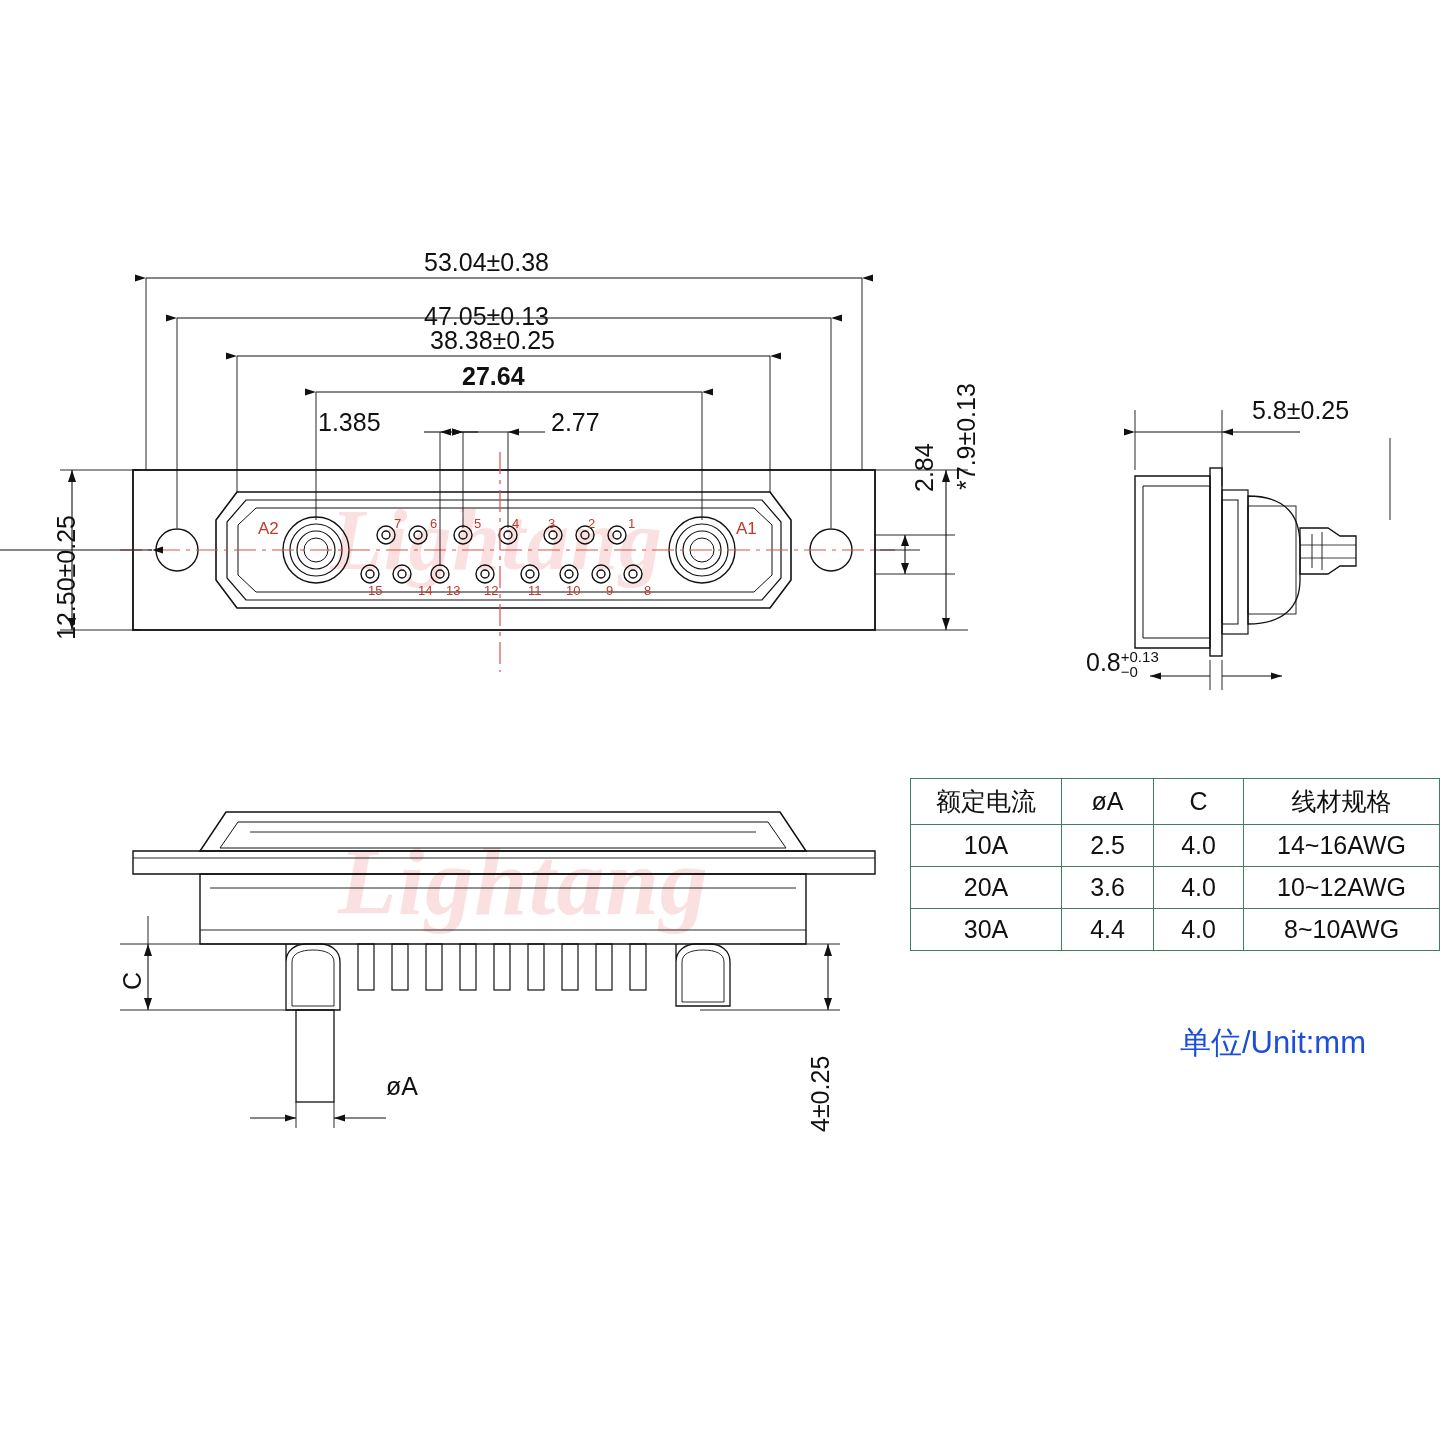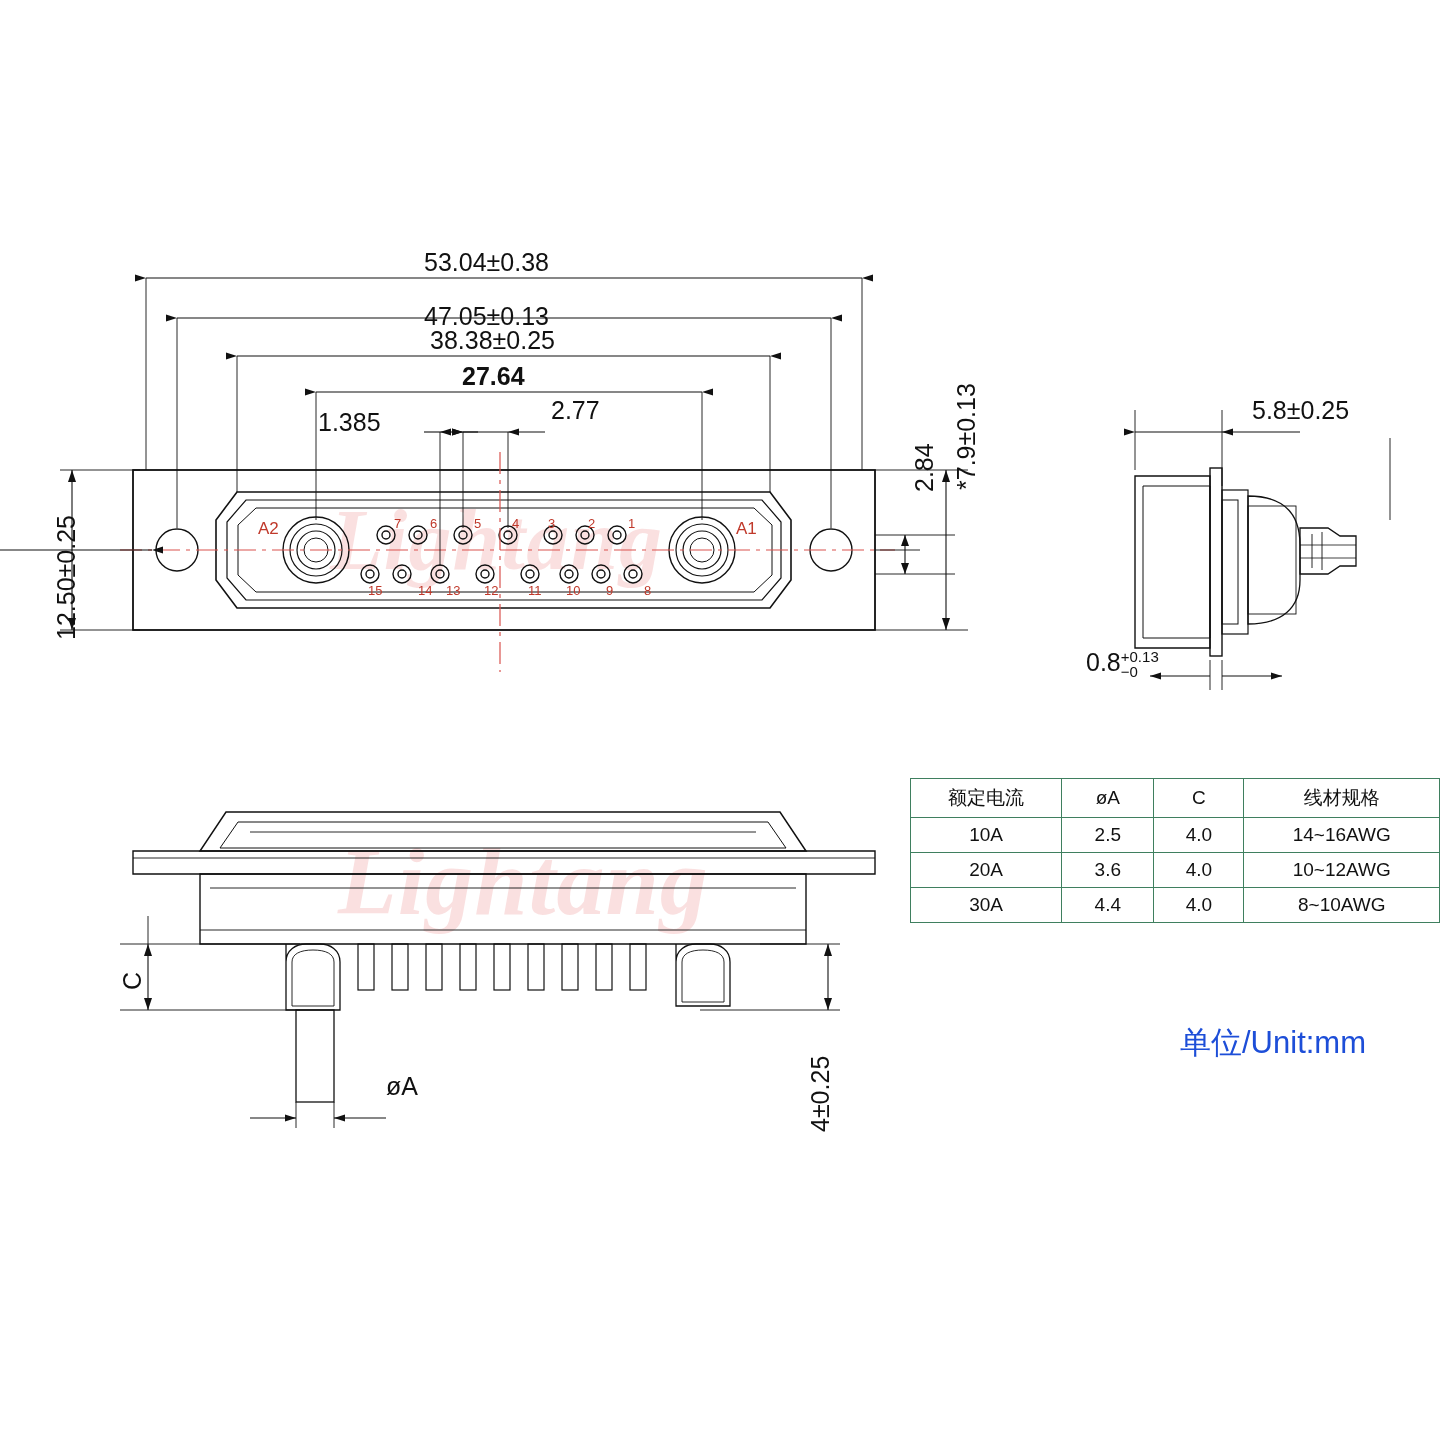--- a/index.html
+++ b/index.html
@@ -60,21 +60,21 @@
     font-family: "Liberation Serif", serif;
     white-space: nowrap;
     letter-spacing: 1px;
   }
   
   .spec-table {
     position: absolute;
     left: 910px;
     top: 778px;
     border-collapse: collapse;
-    font-size: 19px;
+    font-size: 25px;
     font-family: "Liberation Sans", sans-serif;
   }
   .spec-table th, .spec-table td {
     border: 1px solid #3f7f5f;
     text-align: center;
     padding: 6px 4px;
     font-weight: normal;
     color: #111;
   }
   .spec-table th:nth-child(1), .spec-table td:nth-child(1) { width: 144px; }
@@ -319,21 +319,21 @@
       <path d="M828,944 L824,956 L832,956 Z" fill="#111" stroke="none"></path>
       <path d="M828,1010 L824,998 L832,998 Z" fill="#111" stroke="none"></path>
     </g>
   </svg>
 
   <div class="dimtext" style="left:424px; top:248px;">53.04±0.38</div>
   <div class="dimtext" style="left:424px; top:282px;margin-top:20px;">47.05±0.13</div>
   <div class="dimtext" style="left:430px; top:326px;text-align:right;">38.38±0.25</div>
   <div class="dimtext" style="left:462px; top:362px;font-weight:bold;">27.64</div>
   <div class="dimtext" style="left:318px; top:408px;">1.385</div>
-  <div class="dimtext" style="left:551px; top:396px;text-align:right;">2.77</div>
+  <div class="dimtext" style="left:551px; top:408px;text-align:right;">2.77</div>
 
   <div class="dimtext rot90" style="left:52px; top:640px;">12.50±0.25</div>
   <div class="dimtext rot90" style="left:910px; top:492px;">2.84</div>
   <div class="dimtext rot90" style="left:952px; top:490px;">*7.9±0.13</div>
 
   <div class="pinlbl" style="left:258px; top:519px;">A2</div>
   <div class="pinlbl" style="left:736px; top:519px;">A1</div>
 
   <div class="pinnum" style="left:394px; top:516px;">7</div>
   <div class="pinnum" style="left:430px; top:516px;">6</div>

